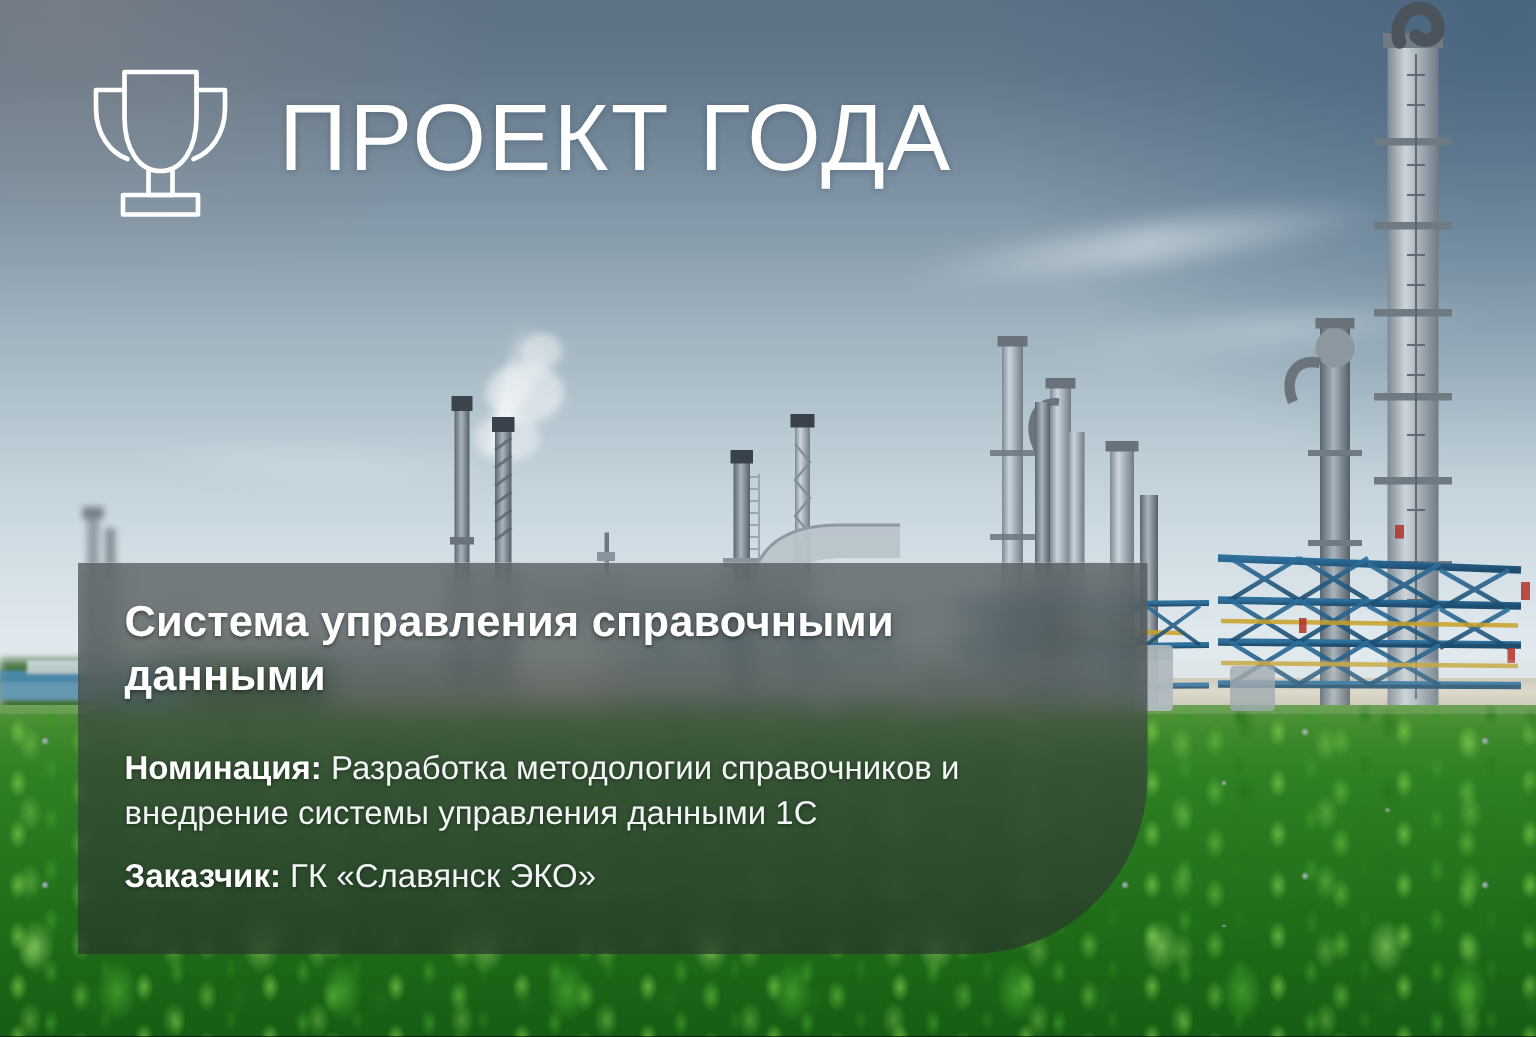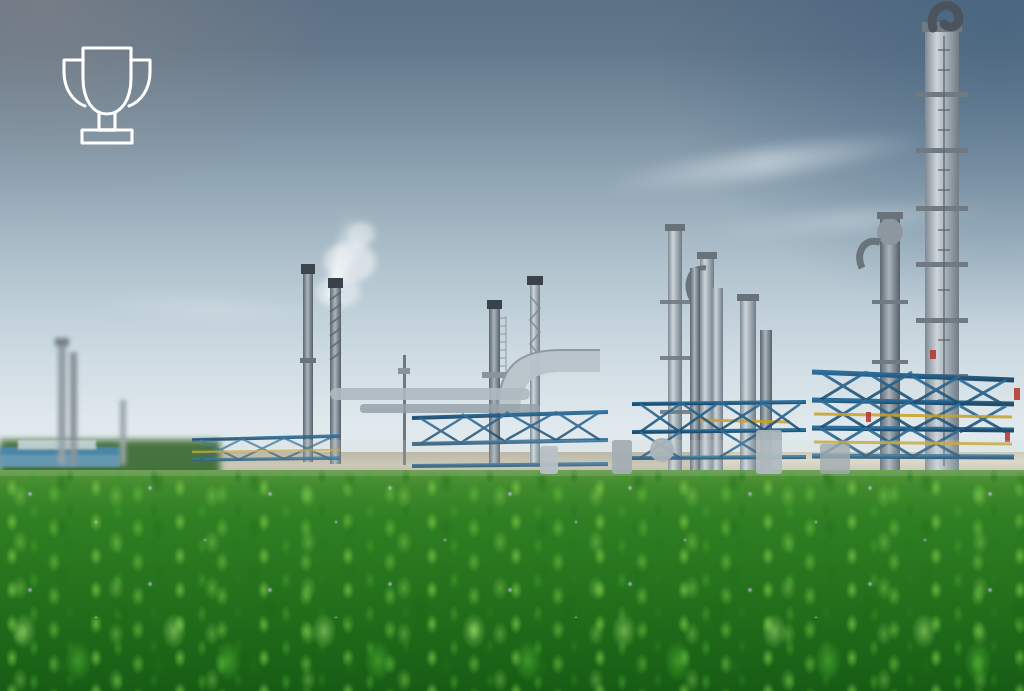--- a/index.html
+++ b/index.html
@@ -482,31 +482,47 @@
     <g opacity=".9" filter="url(#hazy)">
       <rect x="58" y="345" width="8" height="120" fill="#8c969e"></rect>
       <rect x="70" y="352" width="7" height="113" fill="#7f8990"></rect>
       <rect x="55" y="338" width="14" height="8" fill="#6d767e"></rect>
       <rect x="120" y="400" width="6" height="65" fill="#95a0a7"></rect>
     </g>
 
     <rect x="0" y="440" width="1024" height="36" fill="#cfd6d2" opacity=".18"></rect>
   </svg>
 
+  <div class="panel">
+    <div class="panel-inner">
+      <div class="panel-title">Система управления справочными данными</div>
+
+      <div class="panel-row row-nomination">
+        <b>Номинация:</b>
+        <span>Разработка методологии справочников и внедрение системы управления данными 1С</span>
+      </div>
+
+      <div class="panel-row row-customer">
+        <b>Заказчик:</b>
+        <span>ГК «Славянск ЭКО»</span>
+      </div>
+    </div>
+  </div>
 
   <div class="header">
     <svg class="trophy" viewBox="0 0 110 110">
       <g fill="none" stroke="#ffffff" stroke-width="3.1" stroke-linejoin="round" stroke-linecap="round">
 
         <path d="M31,10 L79,10 L79,40 C79,62 69,76 55,76 C41,76 31,62 31,40 Z"></path>
 
         <path d="M31,22 L12,22 L12,34 C12,52 22,64 33,68"></path>
 
         <path d="M79,22 L98,22 L98,34 C98,52 88,64 77,68"></path>
 
         <path d="M47,76 L47,92 L63,92 L63,76"></path>
 
         <rect x="30" y="92" width="50" height="13"></rect>
       </g>
     </svg>
+    <div class="brand-title">ПРОЕКТ ГОДА</div>
   </div>
 
 </div>
 
 </body></html>

